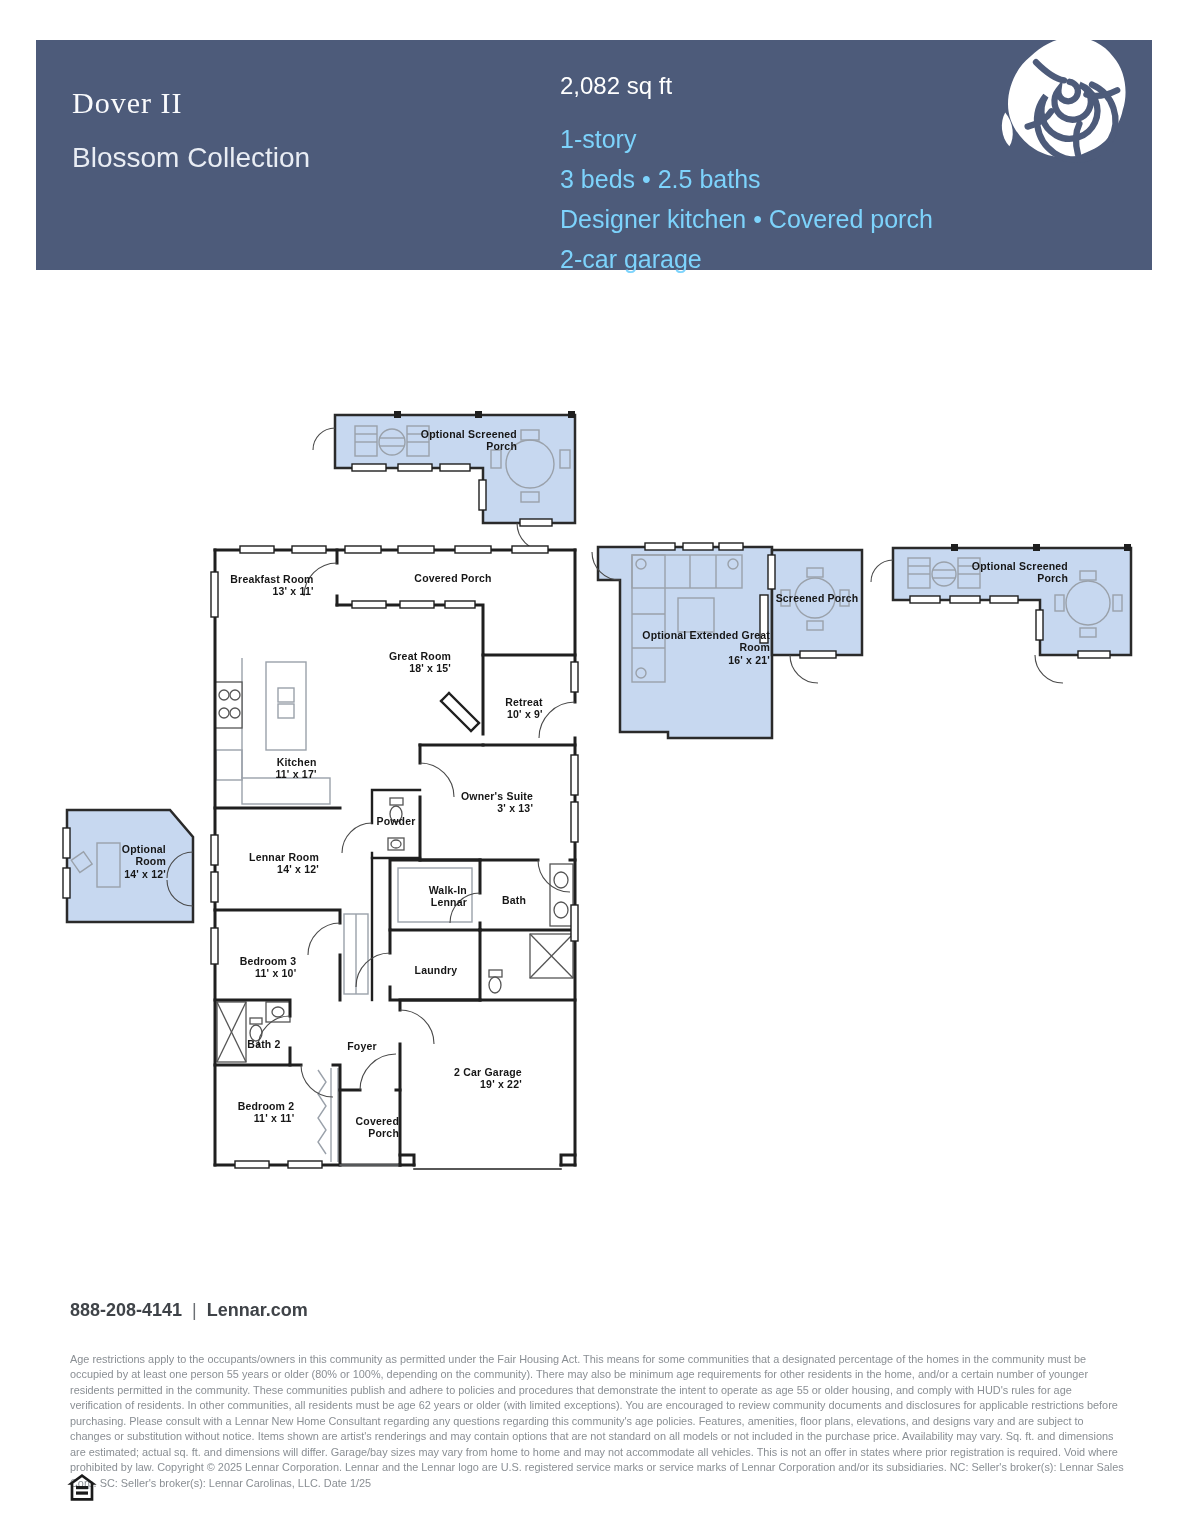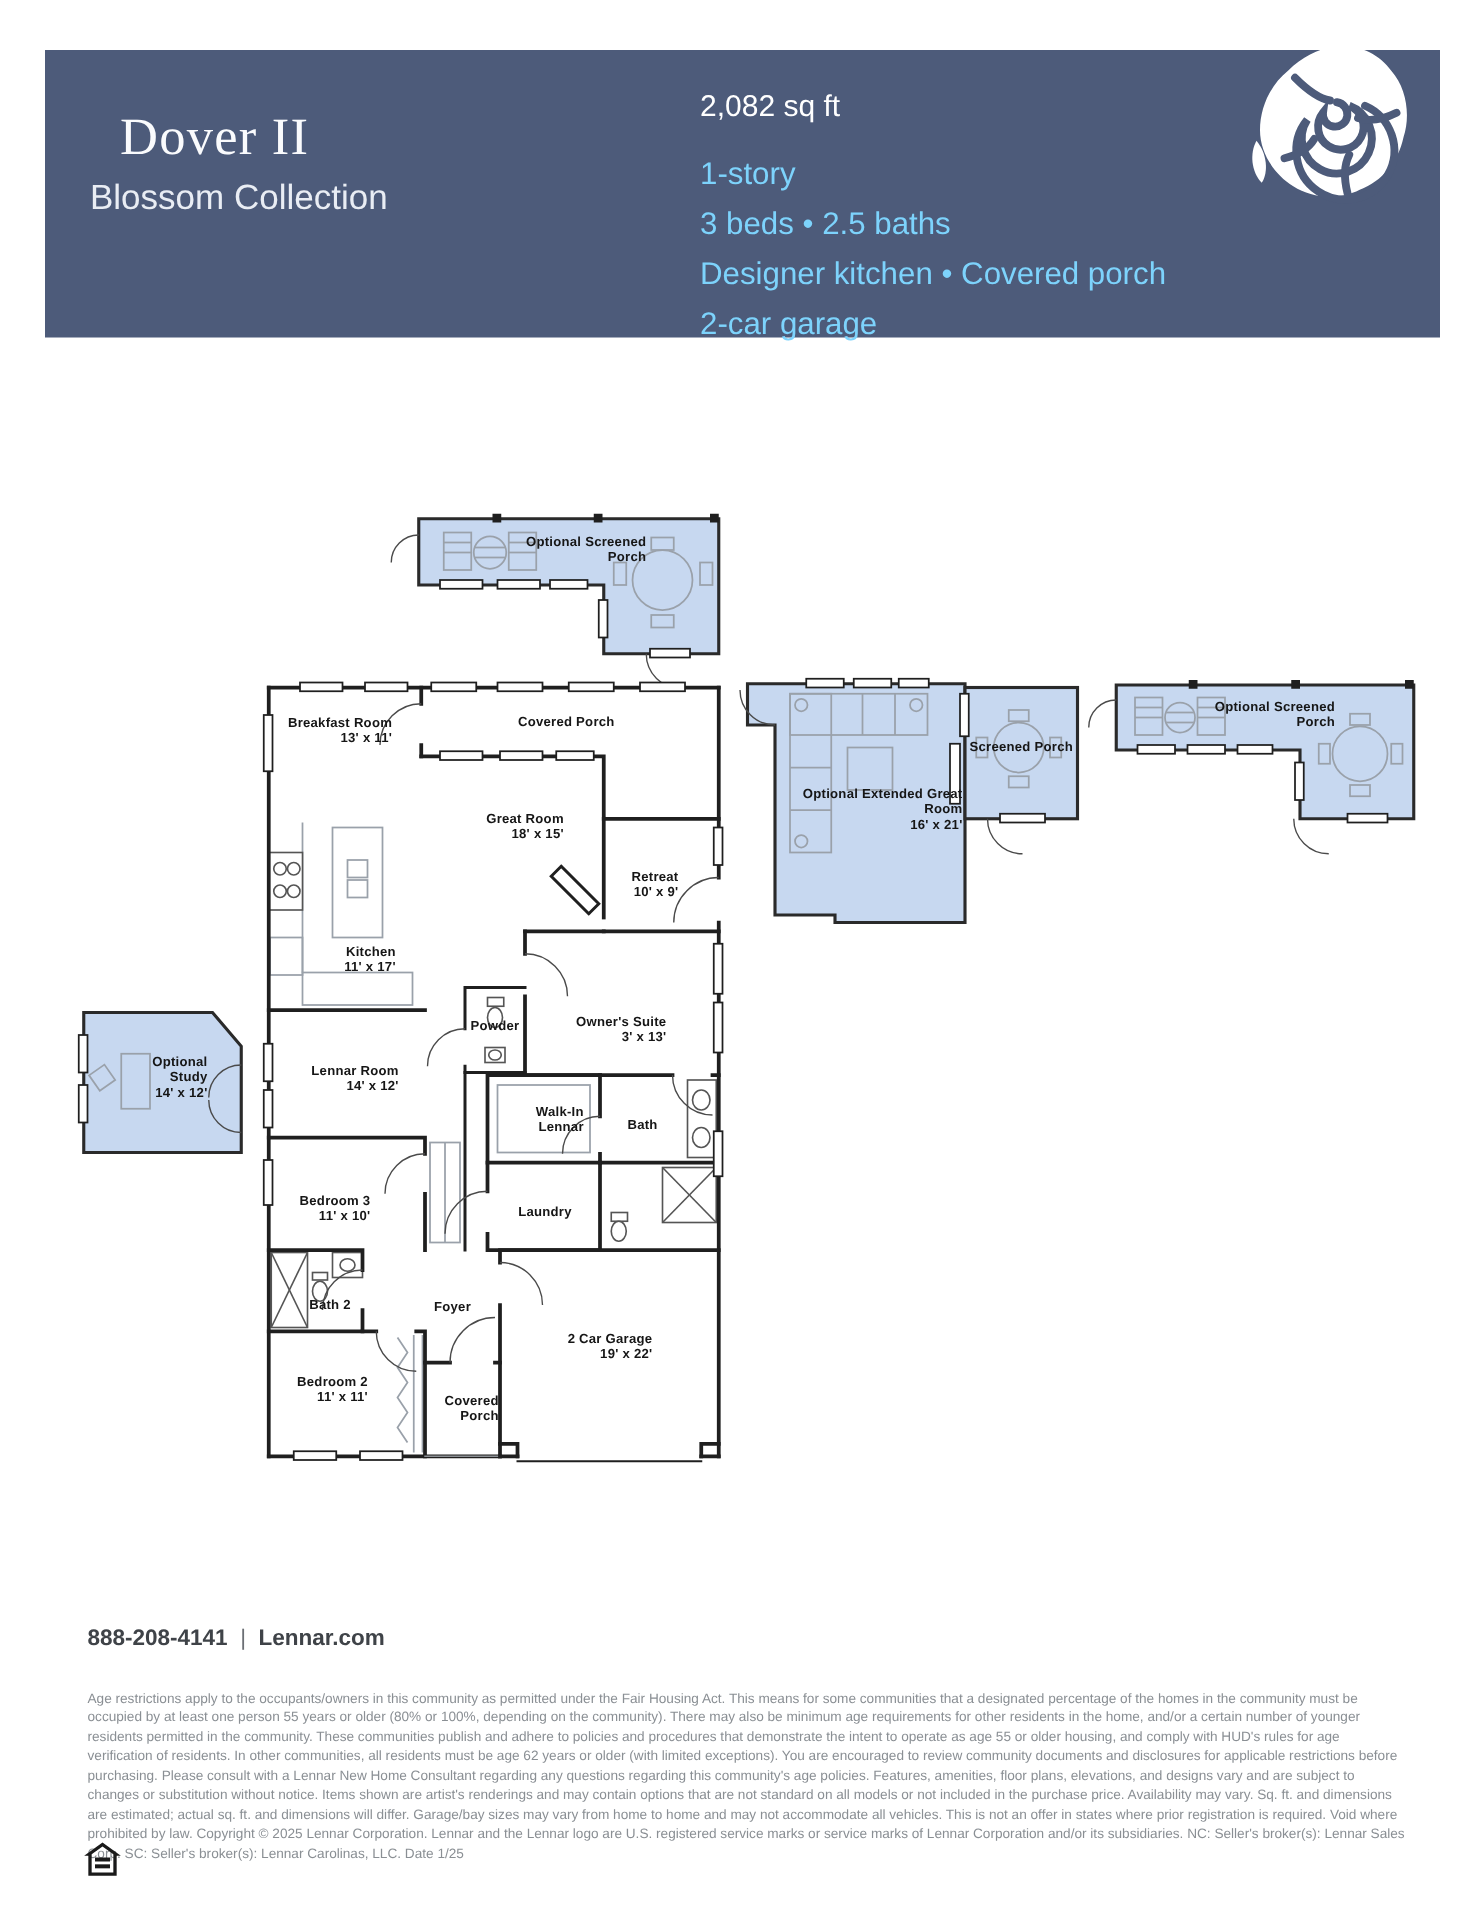--- a/index.html
+++ b/index.html
@@ -1,20 +1,20 @@
 <!DOCTYPE html>
 <html><head>
 <meta charset="utf-8">
 <style>
   html,body{margin:0;padding:0;background:#fff;}
   body{width:1187px;height:1536px;position:relative;font-family:"Liberation Sans",sans-serif;overflow:hidden;}
 
   
   .header{position:absolute;left:36px;top:40px;width:1116px;height:230px;background:#4d5b7a;color:#fff;}
-  .plan-name{position:absolute;left:36px;top:46px;font-family:"Liberation Serif",serif;font-size:42px;letter-spacing:1px;color:#fafbfd;margin-left:24px;}
+  .plan-name{position:absolute;left:36px;top:46px;font-family:"Liberation Serif",serif;font-size:30px;letter-spacing:1px;color:#fafbfd;}
   .collection{position:absolute;left:36px;top:102px;font-size:28px;font-weight:400;color:#e9edf4;}
   .specs{position:absolute;left:524px;top:32px;}
   .sqft{font-size:24px;font-weight:normal;margin-bottom:25px;color:#fff;}
   .spec-line{font-size:25px;margin-bottom:11px;color:#7dd3fc;}
   .rose{position:absolute;right:18px;top:-6px;width:140px;height:146px;}
 
   
   .plan{position:absolute;left:0;top:400px;width:1187px;height:840px;}
   .plan svg{position:absolute;left:0;top:0;}
   .rlabel{position:absolute;transform:translate(-50%,-50%);text-align:right;
@@ -304,22 +304,22 @@
   <div class="rlabel" style="left:462px;top:40px;width:110px"><span>Optional Screened Porch</span><span class="dims"></span></div>
   <div class="rlabel nw" style="left:272px;top:185px"><span>Breakfast Room</span><span class="dims">13' x 11'</span></div>
   <div class="rlabel nw" style="left:453px;top:178px"><span>Covered Porch</span></div>
   <div class="rlabel nw" style="left:420px;top:262px"><span>Great Room</span><span class="dims">18' x 15'</span></div>
   <div class="rlabel nw" style="left:524px;top:308px"><span>Retreat</span><span class="dims">10' x 9'</span></div>
   <div class="rlabel" style="left:695px;top:248px;width:150px"><span>Optional Extended Great Room</span><span class="dims">16' x 21'</span></div>
   <div class="rlabel nw" style="left:817px;top:198px"><span>Screened Porch</span></div>
   <div class="rlabel" style="left:1013px;top:172px;width:110px"><span>Optional Screened Porch</span></div>
   <div class="rlabel nw" style="left:296px;top:368px"><span>Kitchen</span><span class="dims">11' x 17'</span></div>
   <div class="rlabel nw" style="left:396px;top:421px"><span>Powder</span></div>
-  <div class="rlabel nw" style="left:497px;top:424px"><span>Owner's Suite</span><span class="dims">3' x 13'</span></div>
-  <div class="rlabel" style="left:134px;top:462px;width:64px"><span>Optional Study</span><span class="dims">14' x 12'</span></div>
+  <div class="rlabel nw" style="left:497px;top:402px"><span>Owner's Suite</span><span class="dims">3' x 13'</span></div>
+  <div class="rlabel" style="left:134px;top:462px;width:64px"><span>Optional Room</span><span class="dims">14' x 12'</span></div>
   <div class="rlabel nw" style="left:284px;top:463px"><span>Lennar Room</span><span class="dims">14' x 12'</span></div>
   <div class="rlabel" style="left:438px;top:496px;width:58px"><span>Walk-In Lennar</span></div>
   <div class="rlabel nw" style="left:514px;top:500px"><span>Bath</span></div>
   <div class="rlabel nw" style="left:268px;top:567px"><span>Bedroom 3</span><span class="dims">11' x 10'</span></div>
   <div class="rlabel nw" style="left:436px;top:570px"><span>Laundry</span></div>
   <div class="rlabel nw" style="left:264px;top:644px"><span>Bath 2</span></div>
   <div class="rlabel nw" style="left:362px;top:646px"><span>Foyer</span></div>
   <div class="rlabel nw" style="left:266px;top:712px"><span>Bedroom 2</span><span class="dims">11' x 11'</span></div>
   <div class="rlabel" style="left:370px;top:727px;width:58px"><span>Covered Porch</span></div>
   <div class="rlabel nw" style="left:488px;top:678px"><span>2 Car Garage</span><span class="dims">19' x 22'</span></div>

